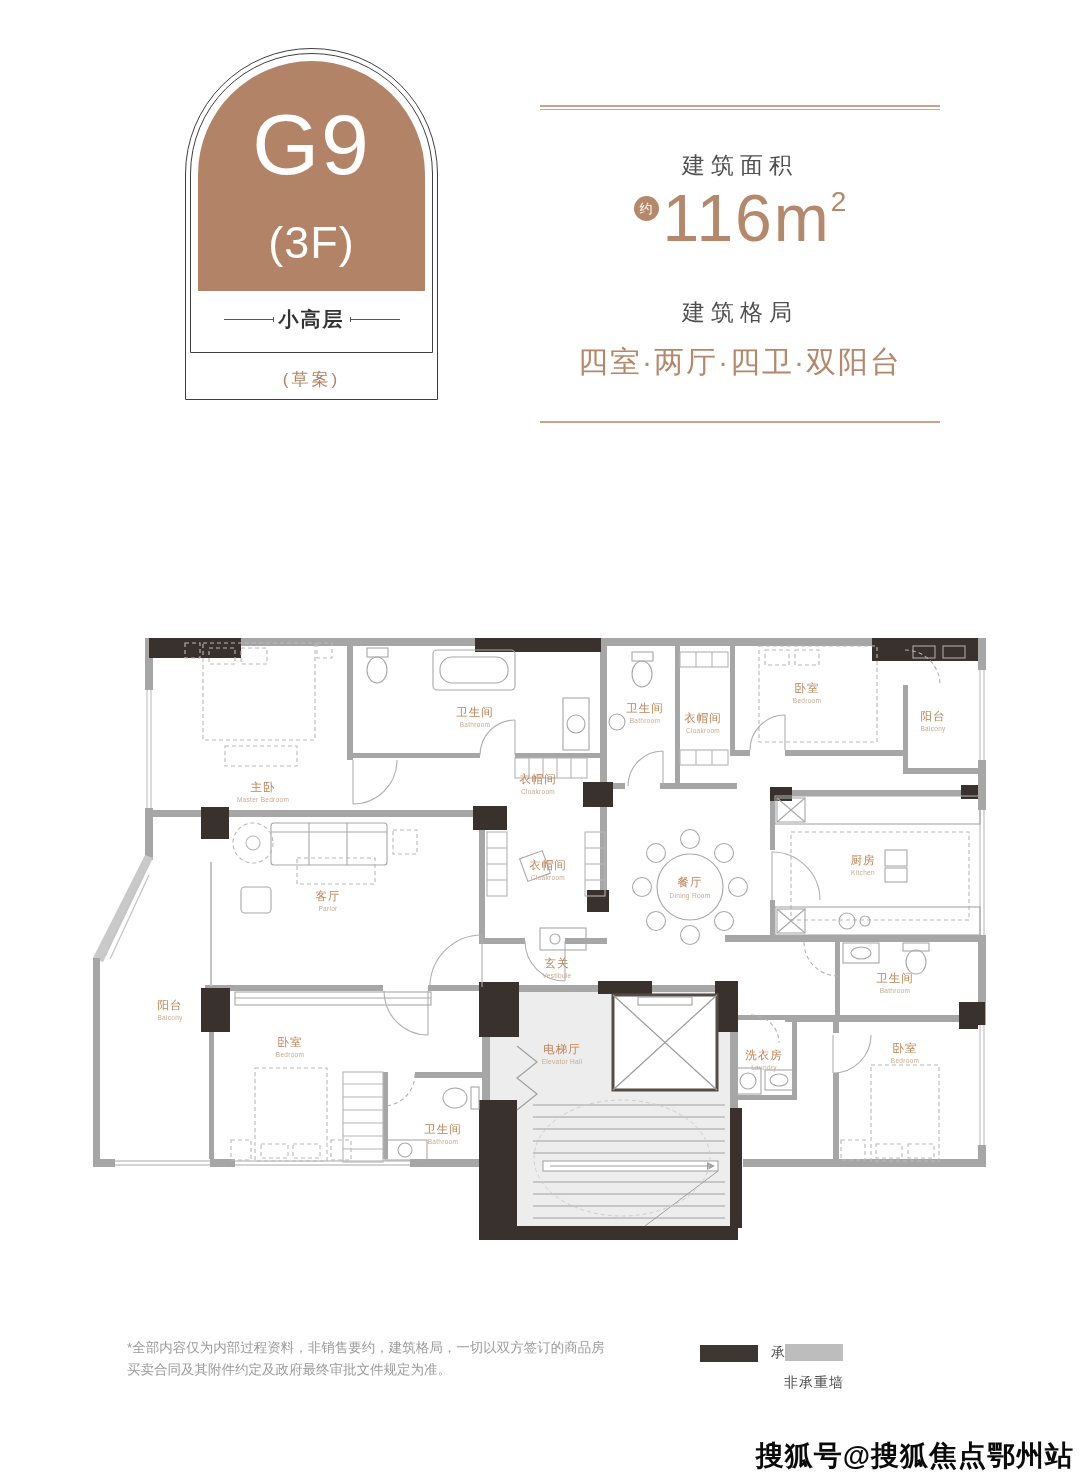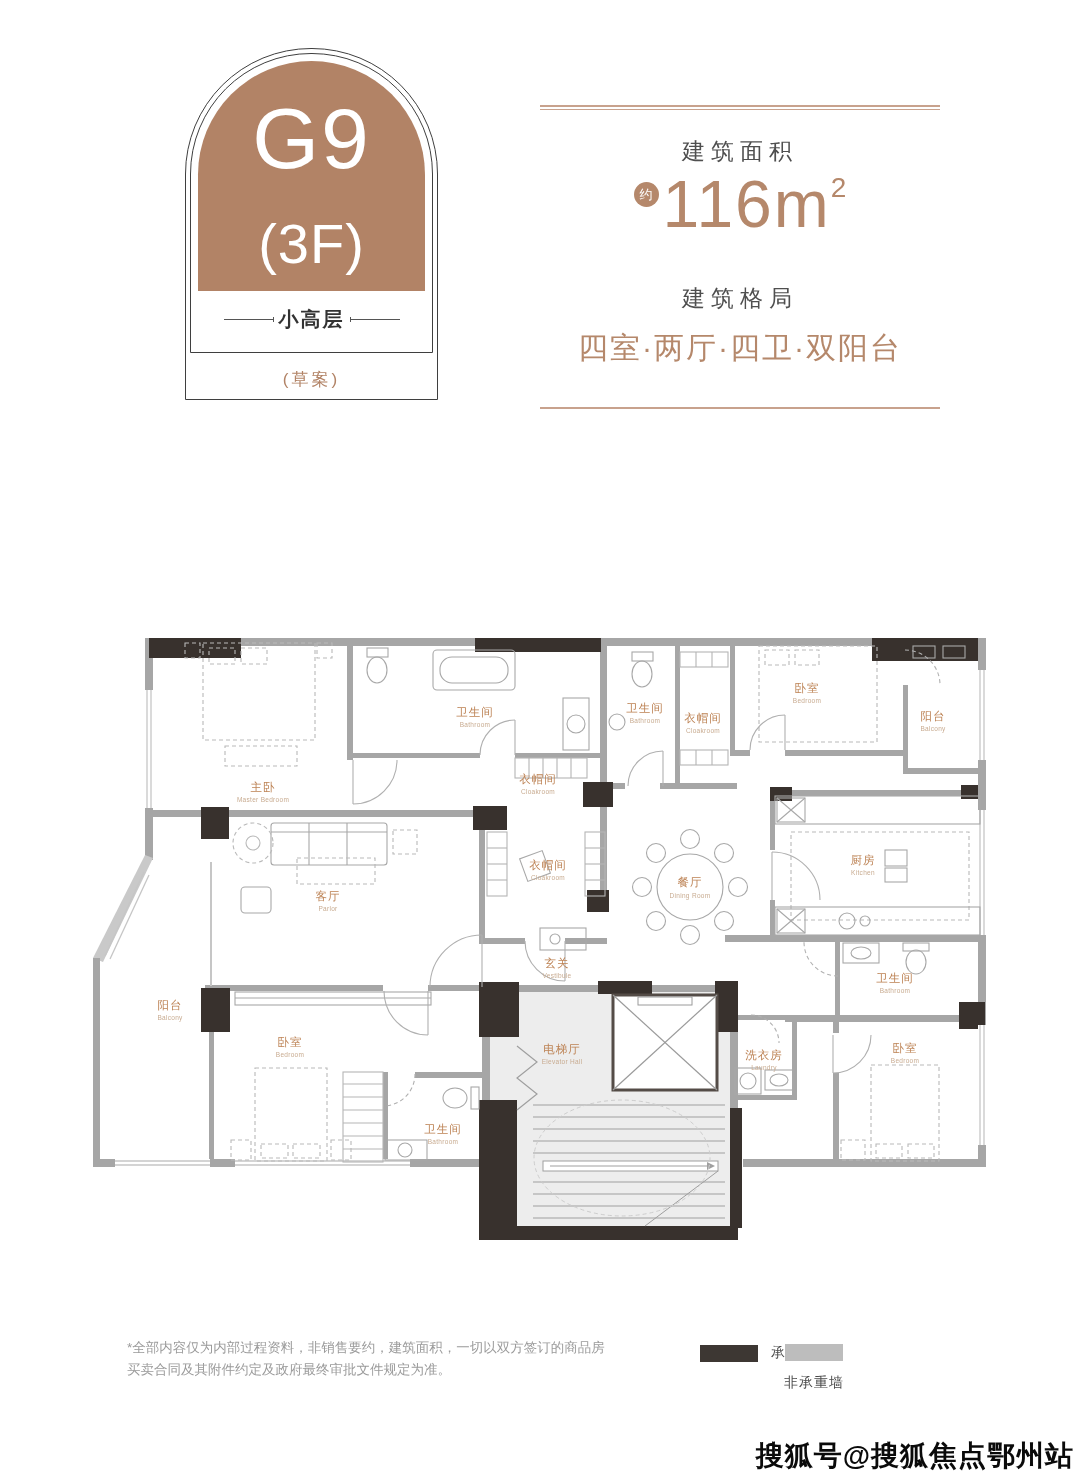--- a/index.html
+++ b/index.html
@@ -6,33 +6,33 @@
   body { font-family:"Liberation Sans","DejaVu Sans",sans-serif; background:#fff; }
   .page { position:relative; width:1080px; height:1482px; background:#fff; overflow:hidden; }
 
   
   .badge { position:absolute; left:185px; top:48px; width:253px; height:352px; }
   .badge-outer { position:absolute; inset:0; border:1.5px solid #3f3f3f; border-radius:126px 126px 0 0; }
   .badge-inner { position:absolute; left:5px; right:5px; top:5px; height:300px; border:1px solid #3f3f3f; border-radius:121px 121px 0 0; }
   .badge-brown { position:absolute; left:13px; right:13px; top:13px; height:230px; border-radius:114px 114px 0 0;
                  background:#b28366; display:flex; flex-direction:column; align-items:center; justify-content:center; color:#fff; }
   .badge-unit { font-size:86px; font-weight:400; letter-spacing:2px; line-height:1; margin-top:18px; }
-  .badge-floor { font-size:56px; font-weight:300; letter-spacing:1px; margin-top:30px; }
+  .badge-floor { font-size:45px; font-weight:300; letter-spacing:1px; margin-top:30px; }
   .badge-type-row { position:absolute; top:258px; left:0; right:0; display:flex; align-items:center; justify-content:center; gap:5px; }
   .badge-type { font-size:20px; font-weight:bold; color:#333; letter-spacing:2px; }
   .bline { width:50px; height:1px; background:#555; position:relative; }
   .bline.l::after { content:''; position:absolute; right:0; top:-2px; width:1px; height:5px; background:#555; }
   .bline.r::after { content:''; position:absolute; left:0; top:-2px; width:1px; height:5px; background:#555; }
   .badge-draft { position:absolute; top:320px; left:0; right:0; text-align:center; color:#b28366; font-size:17px; letter-spacing:3px; }
 
   
   .info { position:absolute; left:540px; top:105px; width:400px; text-align:center; }
   .rule-double { height:5px; border-top:2px solid #c8a28d; border-bottom:1px solid #c8a28d; }
   .rule-single { margin-top:38px; border-top:2px solid #c8a28d; }
-  .info-label { margin-top:26px; font-size:23px; color:#4f4f4f; letter-spacing:6px; }
+  .info-label { margin-top:40px; font-size:23px; color:#4f4f4f; letter-spacing:6px; }
   .info-label.second { margin-top:46px; }
   .area-row { margin-top:4px; line-height:1; }
   .approx { display:inline-block; width:25px; height:25px; border-radius:50%; background:#b5886b; color:#fff;
             font-size:13px; line-height:25px; text-align:center; vertical-align:28px; margin-right:4px; }
   .area-num { font-size:66px; font-weight:300; color:#b5886b; letter-spacing:2px; }
   .area-sup { font-size:28px; font-weight:300; color:#b5886b; vertical-align:30px; }
   .layout-value { margin-top:14px; font-size:30px; color:#b5886b; letter-spacing:2px; font-weight:500; }
 
   
   .plan { position:absolute; left:85px; top:610px; width:930px; height:660px; }
@@ -436,21 +436,21 @@
       <text class="rzh" x="679" y="449">洗衣房</text>
       <text class="ren" x="679" y="460">Laundry</text>
       <text class="rzh" x="810" y="372">卫生间</text>
       <text class="ren" x="810" y="383">Bathroom</text>
       <text class="rzh" x="820" y="442">卧室</text>
       <text class="ren" x="820" y="453">Bedroom</text>
     </g>
   </svg>
   </div>
 
-  <div class="disclaimer">*全部内容仅为内部过程资料，非销售要约，建筑面积，一切以双方签订的商品房买卖合同及其附件约定及政府最终审批文件规定为准。</div>
+  <div class="disclaimer">*全部内容仅为内部过程资料，非销售要约，建筑格局，一切以双方签订的商品房买卖合同及其附件约定及政府最终审批文件规定为准。</div>
 
   <div class="legend lb">
     <div class="swatch" style="background:#3d3733"></div>
     <div class="legend-label">承重墙</div>
   </div>
   <div class="legend nlb">
     <div class="swatch" style="background:#bdbdbd"></div>
     <div class="legend-label">非承重墙</div>
   </div>
 

